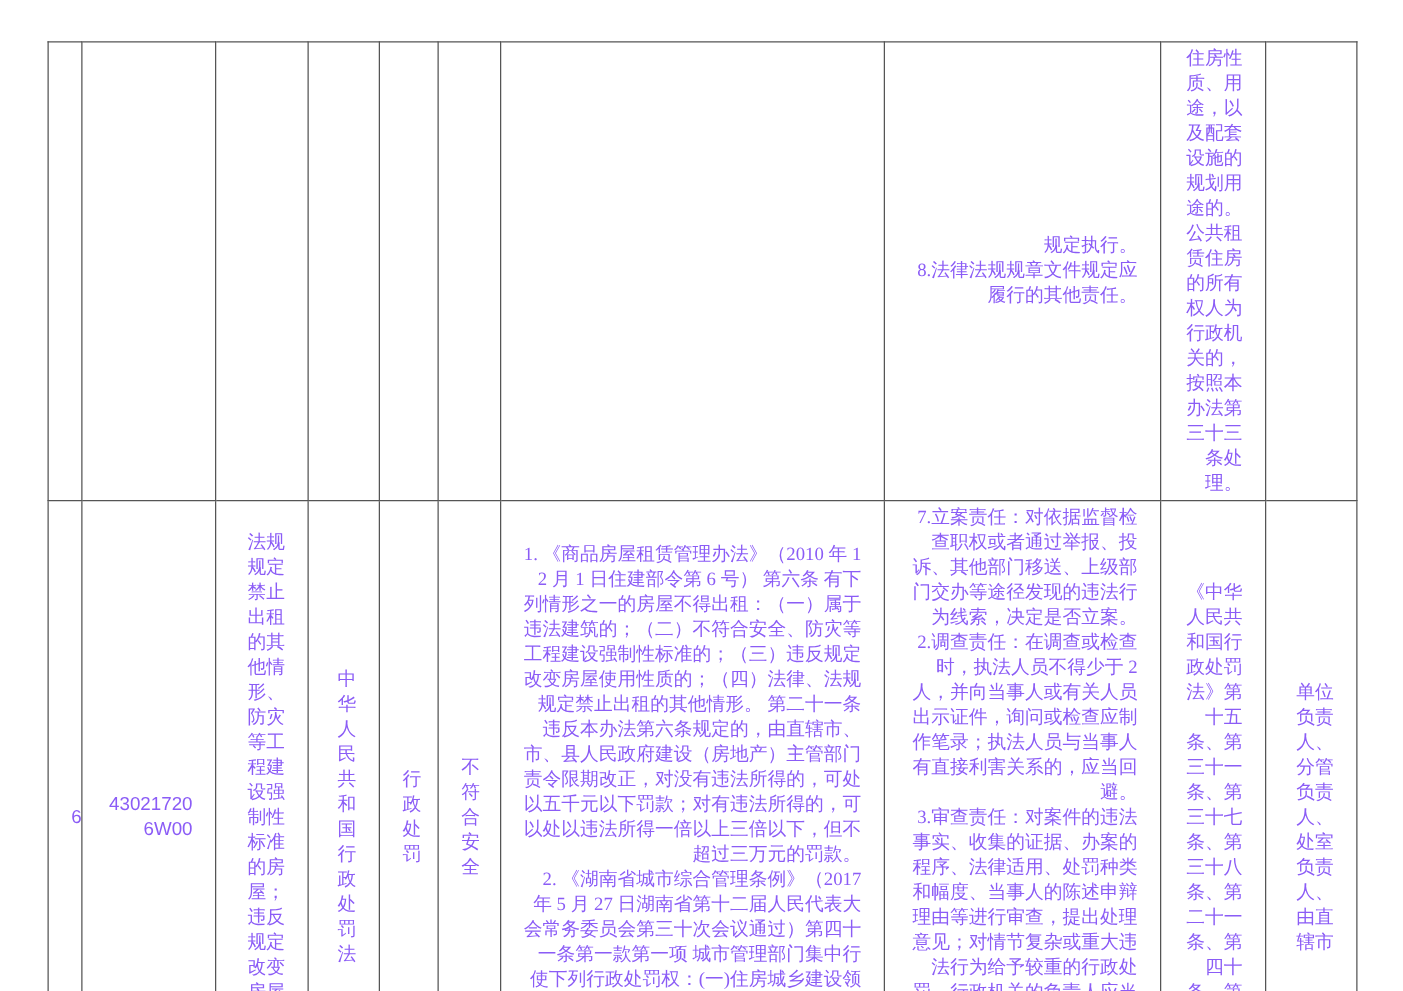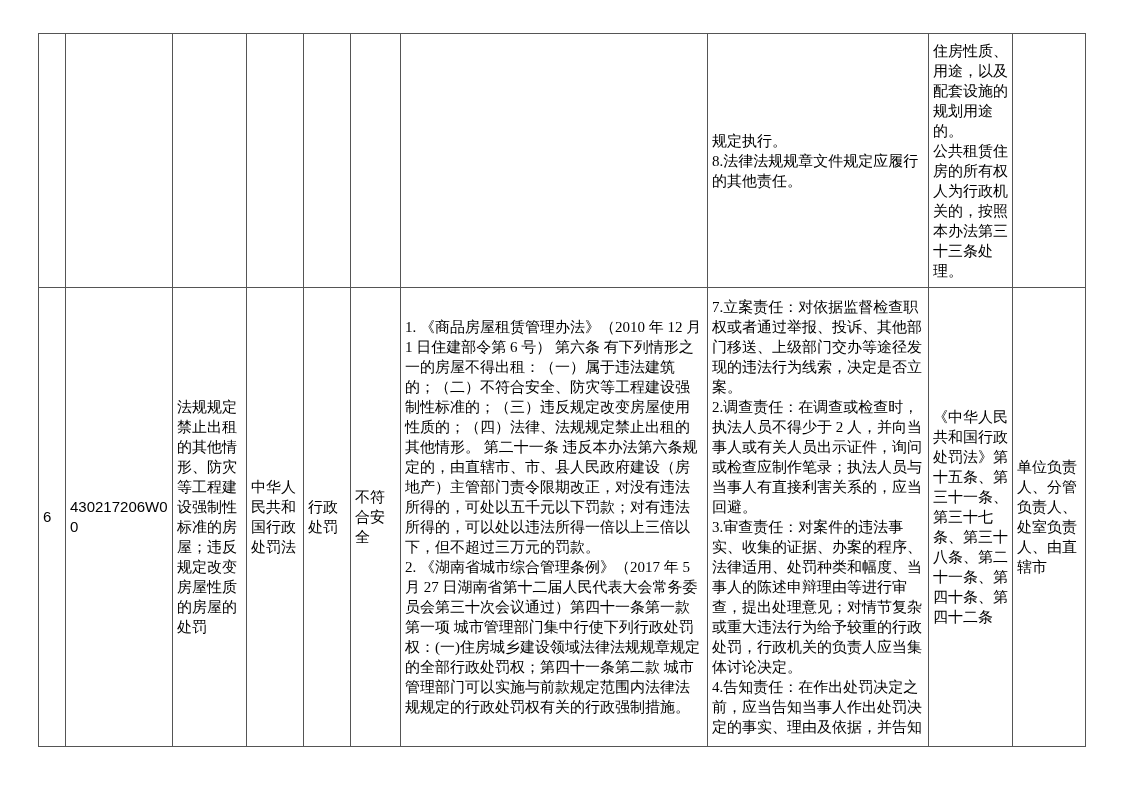--- a/index.html
+++ b/index.html
@@ -14,25 +14,25 @@
   table.grid {
     position: absolute;
     left: 38px;
     top: 33px;
     width: 1047px;
     border-collapse: collapse;
     table-layout: fixed;
   }
   table.grid td {
     border: 1px solid #555555;
-    padding: 3px 4px;
+    padding: 3px 18px;
     font-size: 15px;
     line-height: 20px;
-    color: #000000;
-    text-align: left;
+    color: #8b5cf6;
+    text-align: right;
     vertical-align: middle;
     white-space: pre-line;
     overflow: hidden;
     word-break: break-all;
   }
   tr.row-cont  { height: 254px; }
   tr.row-entry { height: 459px; }
   td.va-top { vertical-align: top; }
   td.num {
     font-family: "Liberation Sans", "DejaVu Sans", sans-serif;

